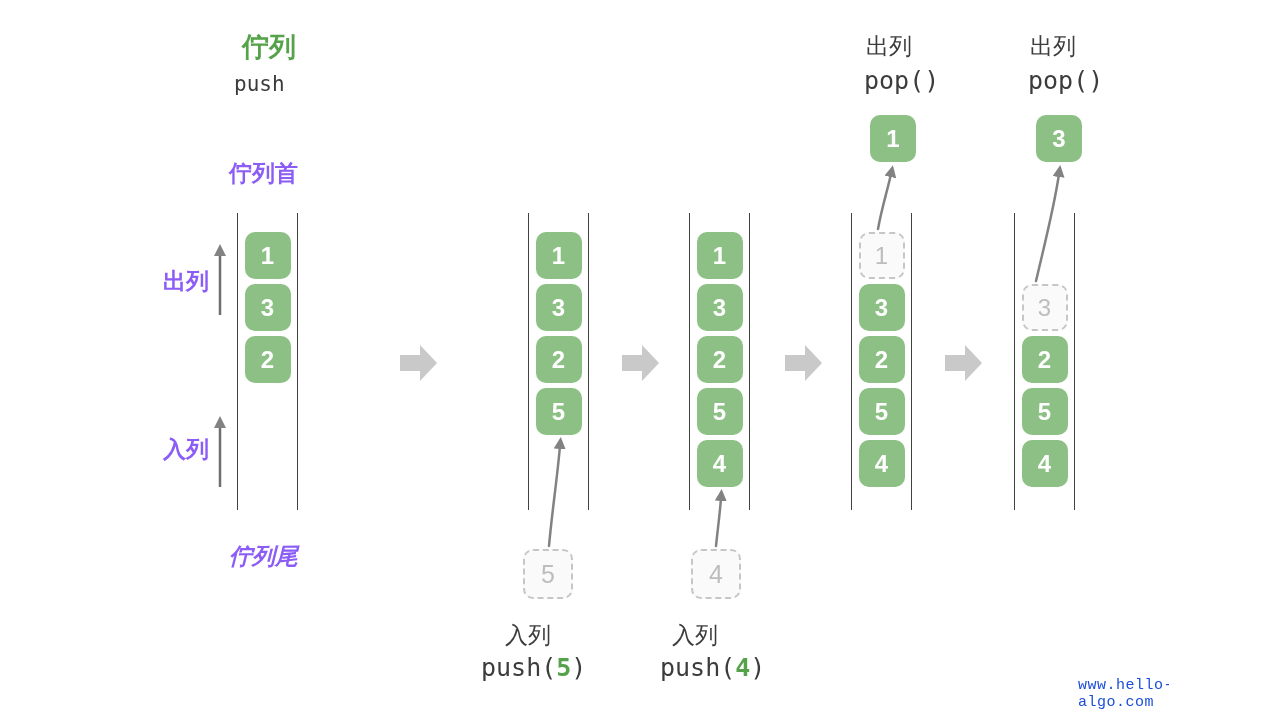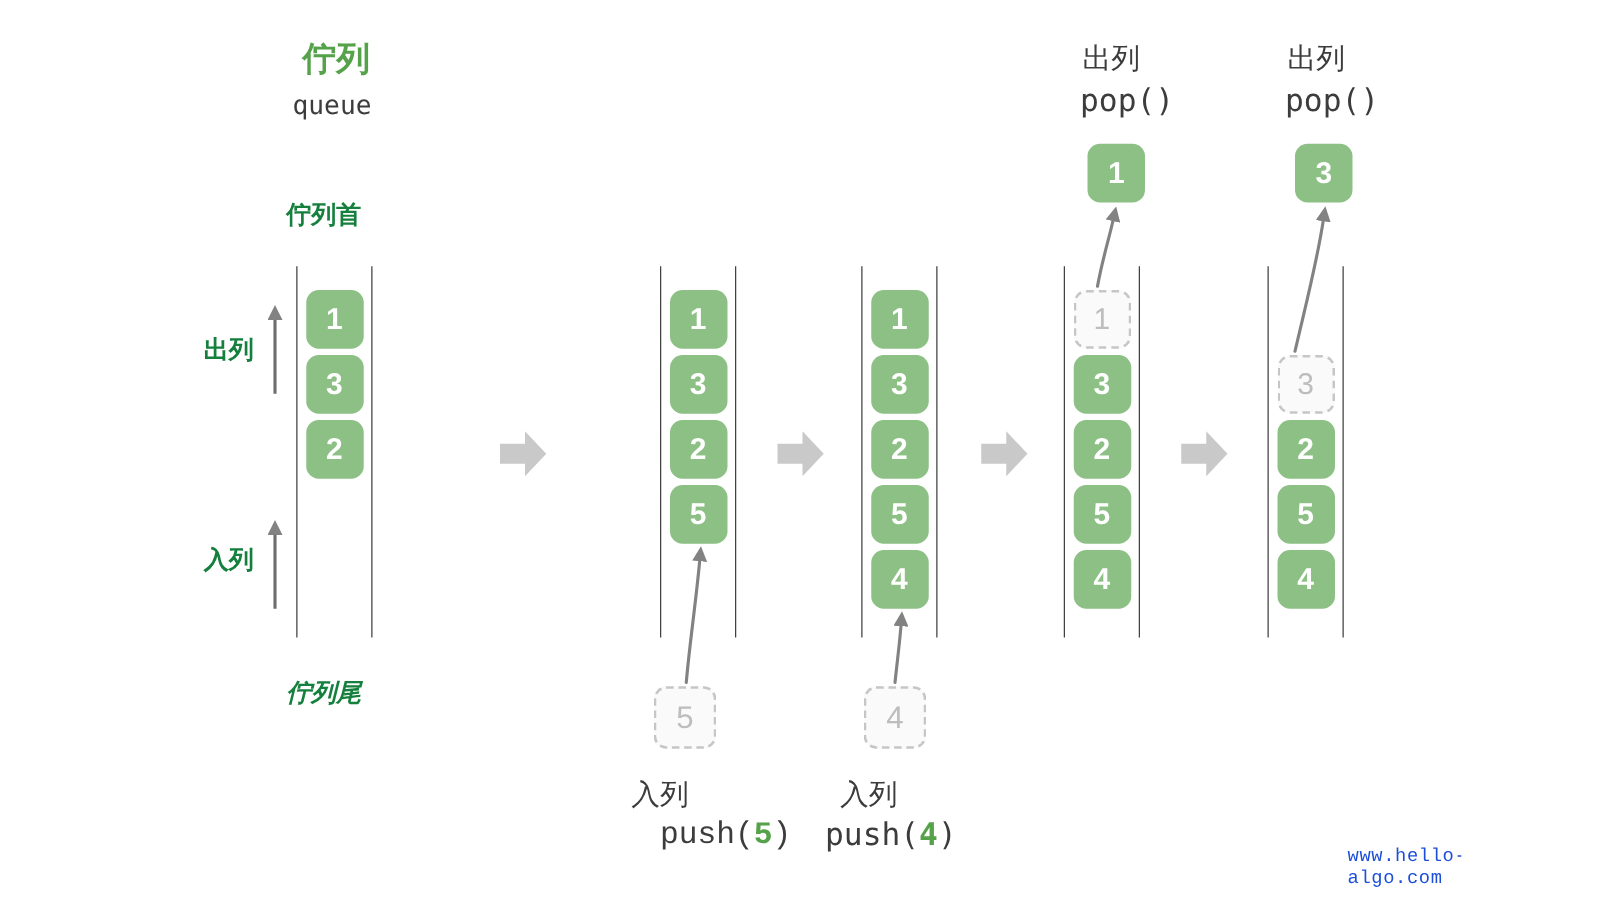--- a/index.html
+++ b/index.html
@@ -8,21 +8,21 @@
     width:1169px;height:720px;
     background:#ffffff;
     overflow:hidden;
     font-family:"Liberation Sans","DejaVu Sans",sans-serif;
     color:#3c3c3c;
   }
   .abs{position:absolute;}
   
   .title-zh{font-size:27px;font-weight:700;color:#55a24a;}
   .title-en{font-size:21px;font-family:"DejaVu Sans Mono","Liberation Mono",monospace;color:#3c3c3c;}
-  .side-label{font-size:20px;font-weight:700;color:#15803d;white-space:nowrap;}
+  .side-label{font-size:23px;font-weight:700;color:#8b5cf6;white-space:nowrap;}
   .op-label{font-size:23px;font-weight:400;color:#3c3c3c;white-space:nowrap;}
   .op-call{font-size:25px;font-family:"DejaVu Sans Mono","Liberation Mono",monospace;color:#3c3c3c;white-space:nowrap;}
   .op-call .arg{color:#55a24a;font-weight:700;}
   .watermark{font-size:15px;font-family:Liberation Mono, monospace;color:#1d4ed8;letter-spacing:0.5px;}
   
   .queue-col{
     position:absolute;top:213px;height:297px;width:61px;
     box-sizing:border-box;
     border-left:1.5px solid #414141;
     border-right:1.5px solid #414141;
@@ -62,21 +62,21 @@
     <polygon points="945,355 965,355 965,345 982,363 965,381 965,371 945,371" fill="#c9c9c9"></polygon>
 
     <path d="M 549,546 C 552,512 557,480 560,446" stroke="#828282" stroke-width="2.5" fill="none" stroke-linecap="round" marker-end="url(#ah)"></path>
     <path d="M 716,546 C 718,527 720,512 721,498" stroke="#828282" stroke-width="2.5" fill="none" stroke-linecap="round" marker-end="url(#ah)"></path>
 
     <path d="M 878,229 C 882,207 887,192 891,174" stroke="#828282" stroke-width="2.5" fill="none" stroke-linecap="round" marker-end="url(#ah)"></path>
     <path d="M 1036,281 C 1046,238 1054,208 1059,174" stroke="#828282" stroke-width="2.5" fill="none" stroke-linecap="round" marker-end="url(#ah)"></path>
   </svg>
 
   <div class="abs title-zh" style="left:242px;top:29px;">佇列</div>
-  <div class="abs title-en" style="left:234px;top:72px;">queue</div>
+  <div class="abs title-en" style="left:234px;top:72px;">push</div>
 
   <div class="abs side-label" style="left:229px;top:158px;">佇列首</div>
   <div class="abs side-label" style="left:163px;top:266px;">出列</div>
   <div class="abs side-label" style="left:163px;top:434px;">入列</div>
   <div class="abs side-label" style="left:229px;top:541px;font-style:italic;">佇列尾</div>
 
   <div class="queue-col" style="left:237px;">
     <div class="cell filled s1">1</div>
     <div class="cell filled s2">3</div>
     <div class="cell filled s3">2</div>
@@ -112,21 +112,21 @@
     <div class="cell filled s5">4</div>
   </div>
 
   <div class="abs cell ghost staging" style="left:523px;top:549px;">5</div>
   <div class="abs cell ghost staging" style="left:691px;top:549px;">4</div>
 
   <div class="abs cell filled" style="left:870px;top:115px;">1</div>
   <div class="abs cell filled" style="left:1036px;top:115px;">3</div>
 
   <div class="abs op-label" style="left:505px;top:620px;">入列</div>
-  <div class="abs op-call" style="left:528px;top:653px;font-family:Liberation Mono, monospace;">
+  <div class="abs op-call" style="left:481px;top:653px;">
     <span>push(</span><span class="arg">5</span><span>)</span>
   </div>
 
   <div class="abs op-label" style="left:672px;top:620px;">入列</div>
   <div class="abs op-call" style="left:660px;top:653px;">
     <span>push(</span><span class="arg">4</span><span>)</span>
   </div>
 
   <div class="abs op-label" style="left:866px;top:31px;">出列</div>
   <div class="abs op-call" style="left:864px;top:66px;">pop()</div>

